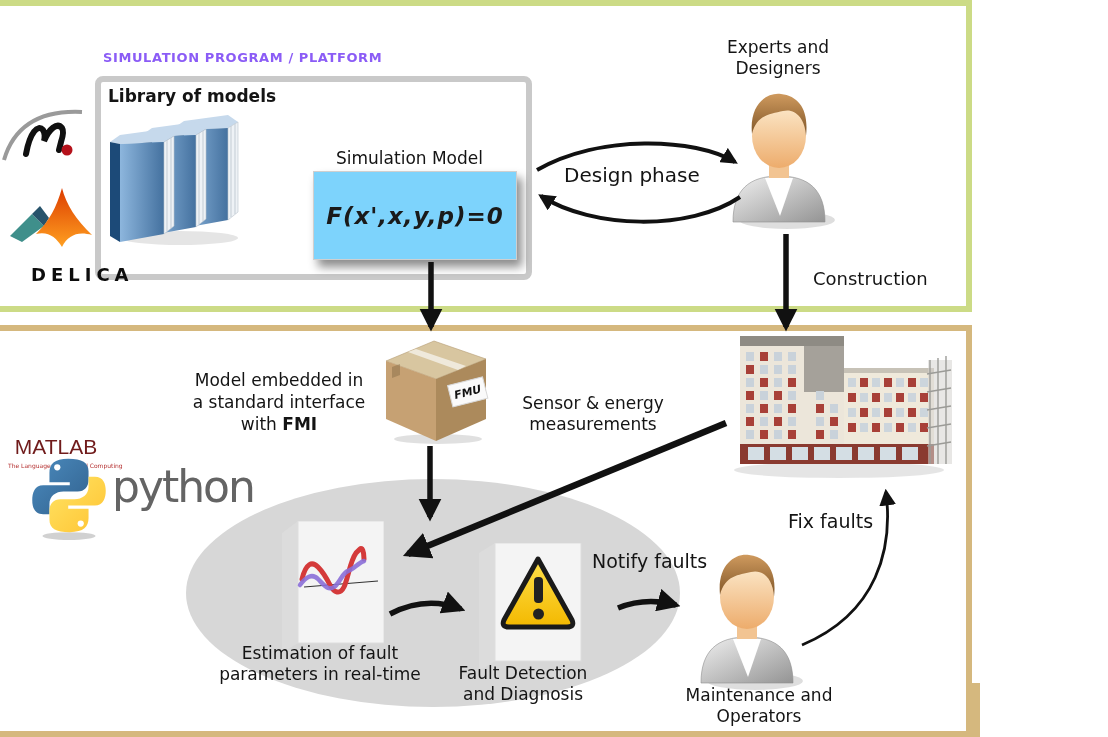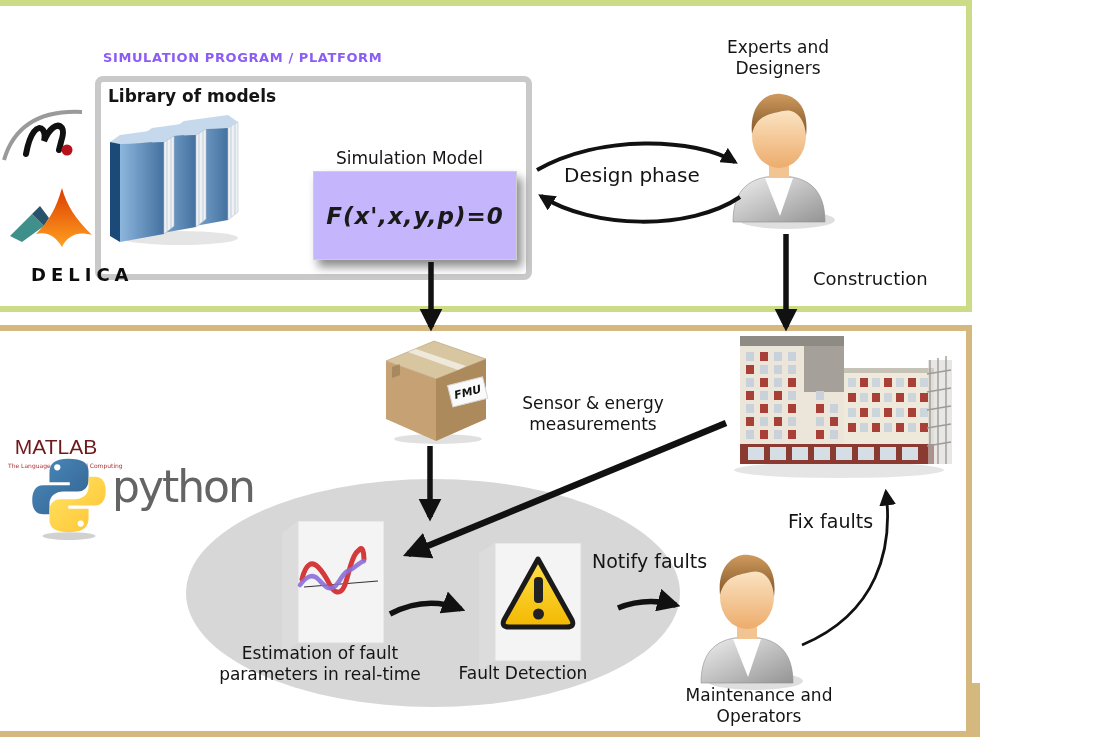--- a/index.html
+++ b/index.html
@@ -16,21 +16,21 @@
   #design-badge{position:absolute;left:990px;top:0;width:118px;height:52px;background:var(--design_green);
               display:flex;align-items:center;justify-content:center;font-weight:bold;font-size:22px;
               color:var(--badge_text);letter-spacing:.5px;}
   #operation-badge{position:absolute;left:972px;top:683px;width:136px;height:54px;background:var(--operation_tan);
               font-weight:bold;font-size:22px;color:var(--badge_text);line-height:54px;
               padding-left:24px;box-sizing:border-box;overflow:hidden;white-space:nowrap;letter-spacing:.5px;}
   #platform-title{position:absolute;left:103px;top:50px;font-weight:bold;font-size:13px;
               letter-spacing:.6px;color:#8b5cf6;white-space:nowrap;}
   #sim-box{position:absolute;left:95px;top:76px;width:437px;height:204px;border:6px solid #c9c9c9;
               border-radius:8px;background:#fff;box-sizing:border-box;}
-  #eq-card{position:absolute;left:313px;top:171px;width:202px;height:87px;background:#c4b5fd;
+  #eq-card{position:absolute;left:313px;top:171px;width:202px;height:87px;background:#7dd3fc;
               border:1px solid #cfcfcf;box-shadow:5px 7px 9px rgba(0,0,0,.45);
               display:flex;align-items:center;justify-content:center;}
   #eq-card .eq{font-size:23px;font-weight:bold;font-style:italic;letter-spacing:1px;}
   #gray-ellipse{position:absolute;left:186px;top:479px;width:494px;height:228px;border-radius:50%;
               background:var(--ellipse_gray);}
   #python-word{position:absolute;left:112px;top:448px;font-size:44px;color:#646464;
               letter-spacing:-2px;line-height:78px;}
   #modelica-text{position:absolute;left:0px;top:160px;width:98px;font-weight:bold;font-size:18px;
               letter-spacing:5px;color:#0d0d0d;padding-left:31px;}
   #matlab-text{position:absolute;left:2px;top:249px;width:96px;text-align:center;
@@ -157,20 +157,25 @@
     <div>Experts and</div>
     <div>Designers</div>
   </div>
   <svg class="abs z2" style="left:719px;top:84px;" width="120" height="150">
     <use href="#personSym" width="120" height="150"></use>
   </svg>
 
   <div class="lbl z2" style="left:564px;top:165px;font-size:20px;">Design phase</div>
   <div class="lbl z2" style="left:813px;top:268px;font-size:18px;">Construction</div>
 
+  <div class="lbl ctr z2" style="left:183px;top:369px;width:192px;line-height:22px;">
+    <div>Model embedded in</div>
+    <div>a standard interface</div>
+    <div><span>with </span><b>FMI</b></div>
+  </div>
 
   <svg class="abs z2" style="left:374px;top:331px;" width="122" height="114" viewBox="0 0 122 114">
     <ellipse cx="64" cy="108" rx="44" ry="5" fill="rgba(0,0,0,0.12)"></ellipse>
     <polygon points="12,30 60,10 112,28 62,48" fill="#d8c6a0" stroke="#b59c74" stroke-width="0.6"></polygon>
     <polygon points="34,21 42,18 92,35 84,39" fill="#efe9db"></polygon>
     <polygon points="12,30 62,48 62,110 12,88" fill="#c6a173"></polygon>
     <polygon points="62,48 112,28 112,88 62,110" fill="#ac8a5c"></polygon>
     <polygon points="18,36 26,33 26,44 18,47" fill="#8a6f4a" opacity="0.5"></polygon>
     <g transform="translate(76,56) rotate(-14)">
       <rect x="-2" y="-2" width="36" height="22" fill="#fafafa" stroke="#d8d8d8"></rect>
@@ -204,20 +209,21 @@
     <rect x="55" y="34" width="9" height="26" rx="4" fill="#222"></rect>
     <circle cx="59.5" cy="71" r="5.5" fill="#222"></circle>
   </svg>
 
   <div class="lbl ctr z2" style="left:192px;top:643px;width:256px;">
     <div>Estimation of fault</div>
     <div>parameters in real-time</div>
   </div>
   <div class="lbl ctr z2" style="left:430px;top:663px;width:186px;">
     <div>Fault Detection</div>
+    <div>and Diagnosis</div>
   </div>
 
   <div class="lbl z2" style="left:592px;top:551px;font-size:19px;">Notify faults</div>
   <div class="lbl z2" style="left:788px;top:511px;font-size:19px;">Fix faults</div>
 
   <svg class="abs z2" style="left:687px;top:545px;" width="120" height="150">
     <use href="#personSym" width="120" height="150"></use>
   </svg>
   <div class="lbl ctr z2" style="left:666px;top:685px;width:186px;">
     <div>Maintenance and</div>

